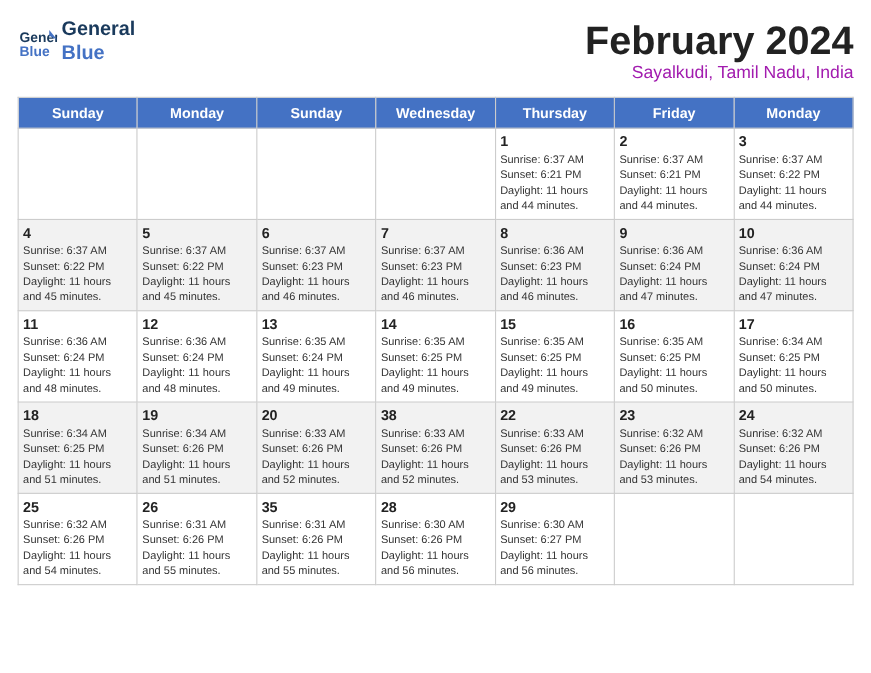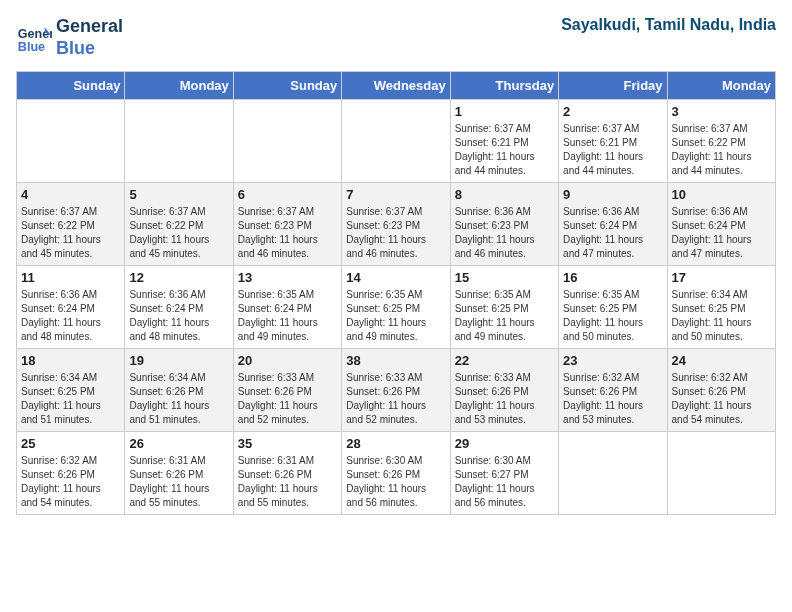--- a/index.html
+++ b/index.html
@@ -28,35 +28,35 @@
     .title-area {
       text-align: right;
     }
     .month-title {
       font-size: 36px;
       font-weight: bold;
       color: #222;
     }
     .location-title {
       font-size: 16px;
-      color: #0c4a6e;
-      font-weight: bold;
+      color: #a21caf;
+      font-weight: normal;
     }
     table {
       width: 100%;
       border-collapse: collapse;
       table-layout: fixed;
     }
     thead tr th {
       background-color: #4472c4;
       color: #fff;
       font-size: 13px;
       font-weight: bold;
       padding: 6px 4px;
-      text-align: right;
+      text-align: center;
       border: 1px solid #ccc;
     }
     tbody tr td {
       border: 1px solid #ccc;
       vertical-align: top;
       padding: 4px;
       font-size: 10.5px;
       color: #222;
       height: 80px;
       background: #fff;
@@ -91,20 +91,21 @@
       <text x="2" y="20" font-size="14" font-weight="bold" fill="#1a3a5c">General</text>
       <text x="2" y="34" font-size="14" font-weight="bold" fill="#4472c4">Blue</text>
       <polygon points="32,8 40,18 32,14" fill="#4472c4"></polygon>
     </svg>
     <div style="display:flex;flex-direction:column;line-height:1.2;">
       <span style="font-size:18px;font-weight:bold;color:#1a3a5c;">General</span>
       <span style="font-size:18px;font-weight:bold;color:#4472c4;">Blue</span>
     </div>
   </div>
   <div class="title-area">
+    <div class="month-title">February 2024</div>
     <div class="location-title">Sayalkudi, Tamil Nadu, India</div>
   </div>
 </div>
 
 <table>
   <thead>
     <tr>
     <th>Sunday</th>
         <th>Monday</th>
         <th>Sunday</th>

